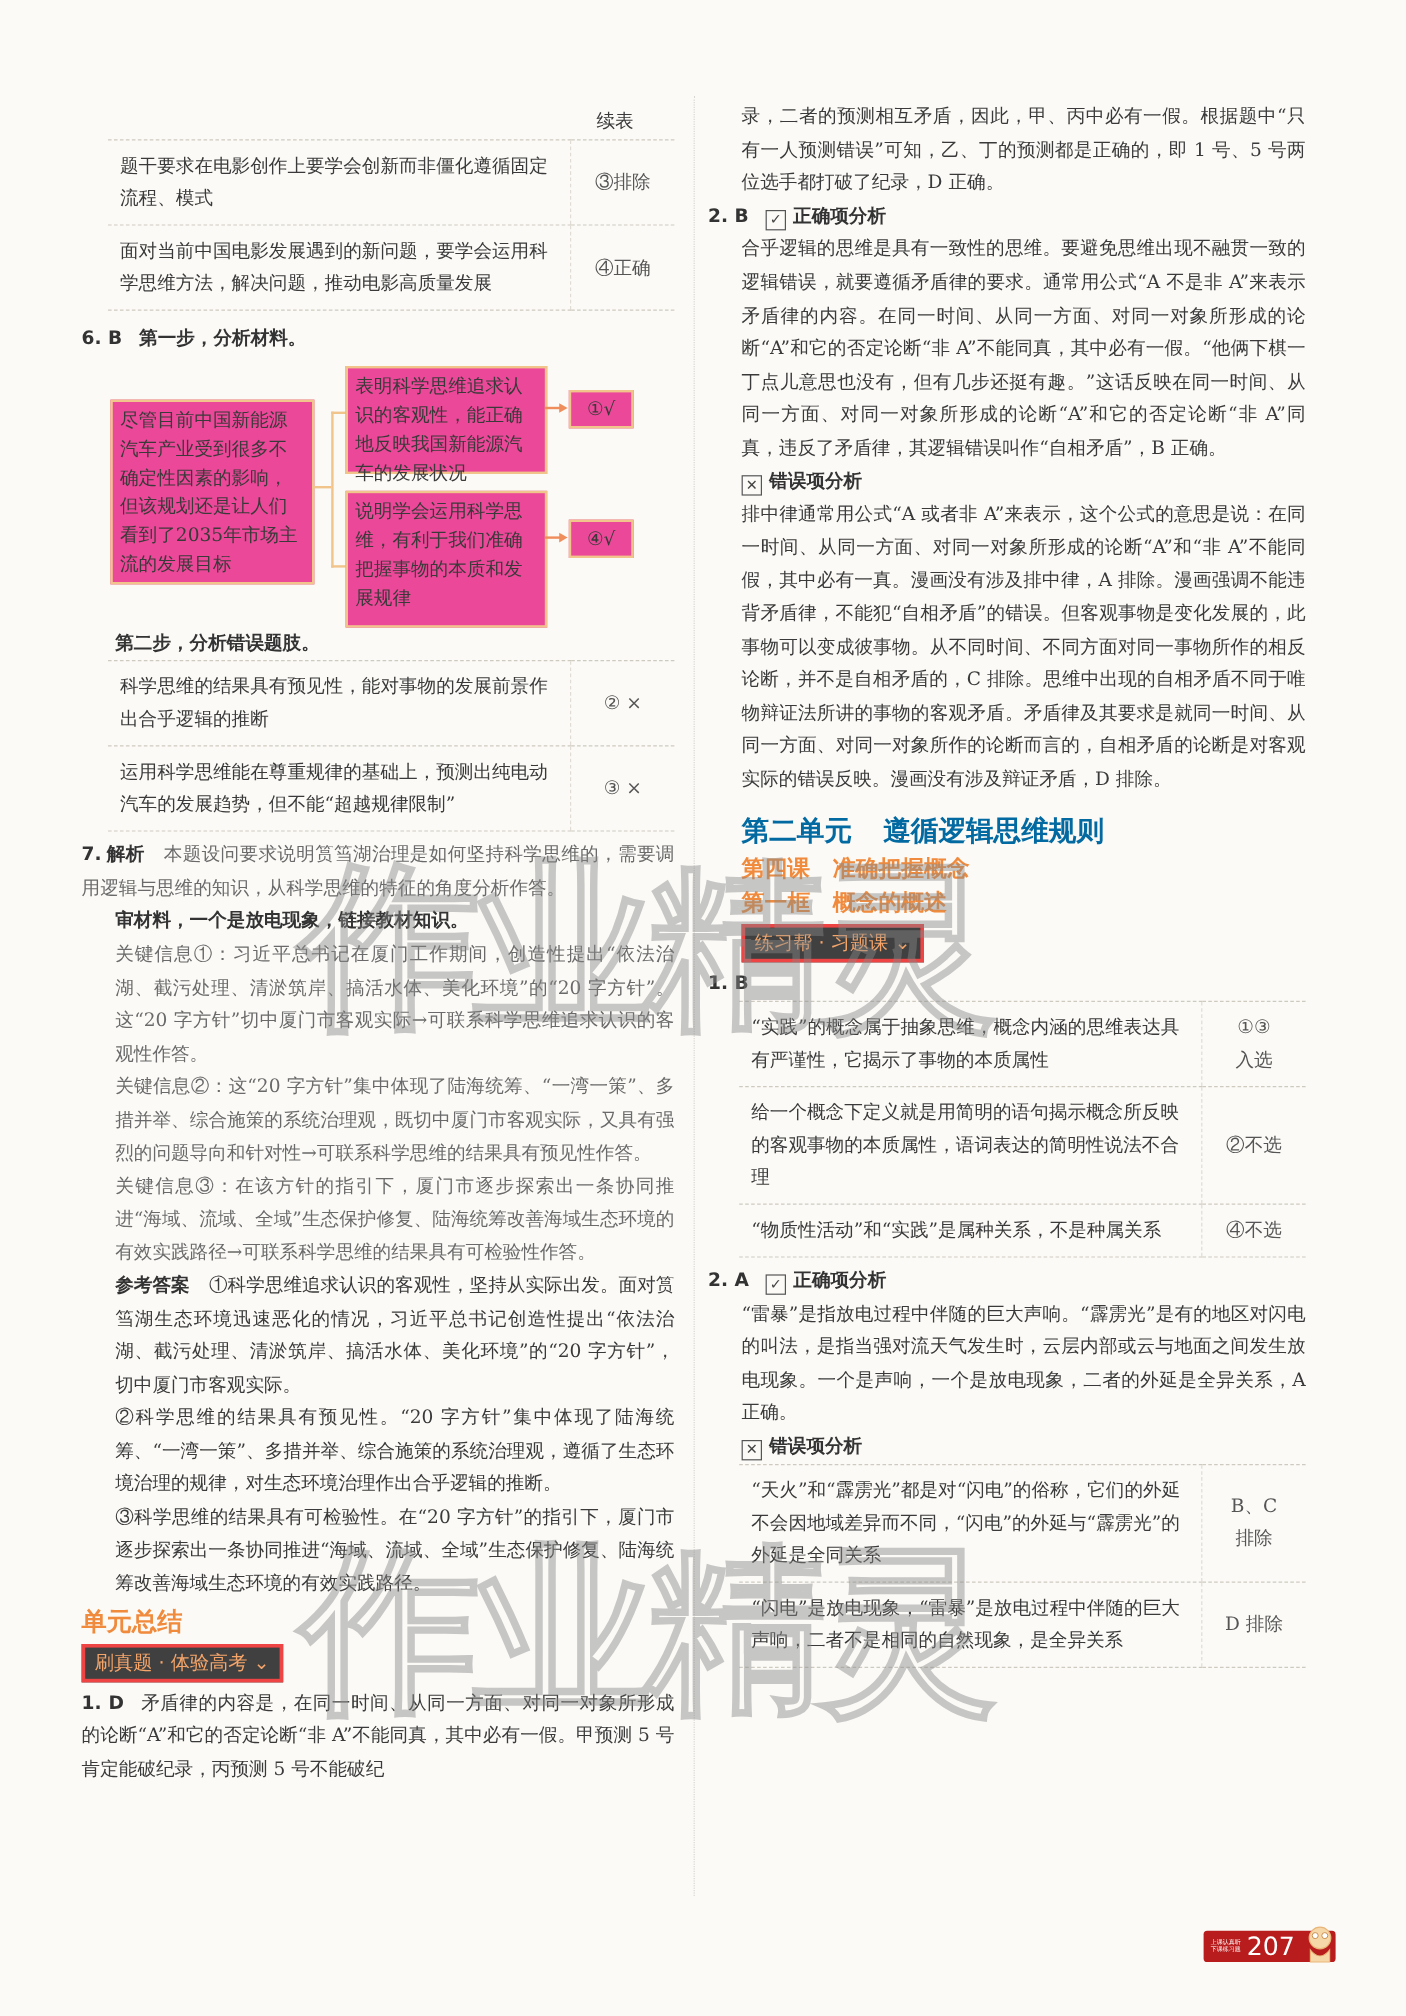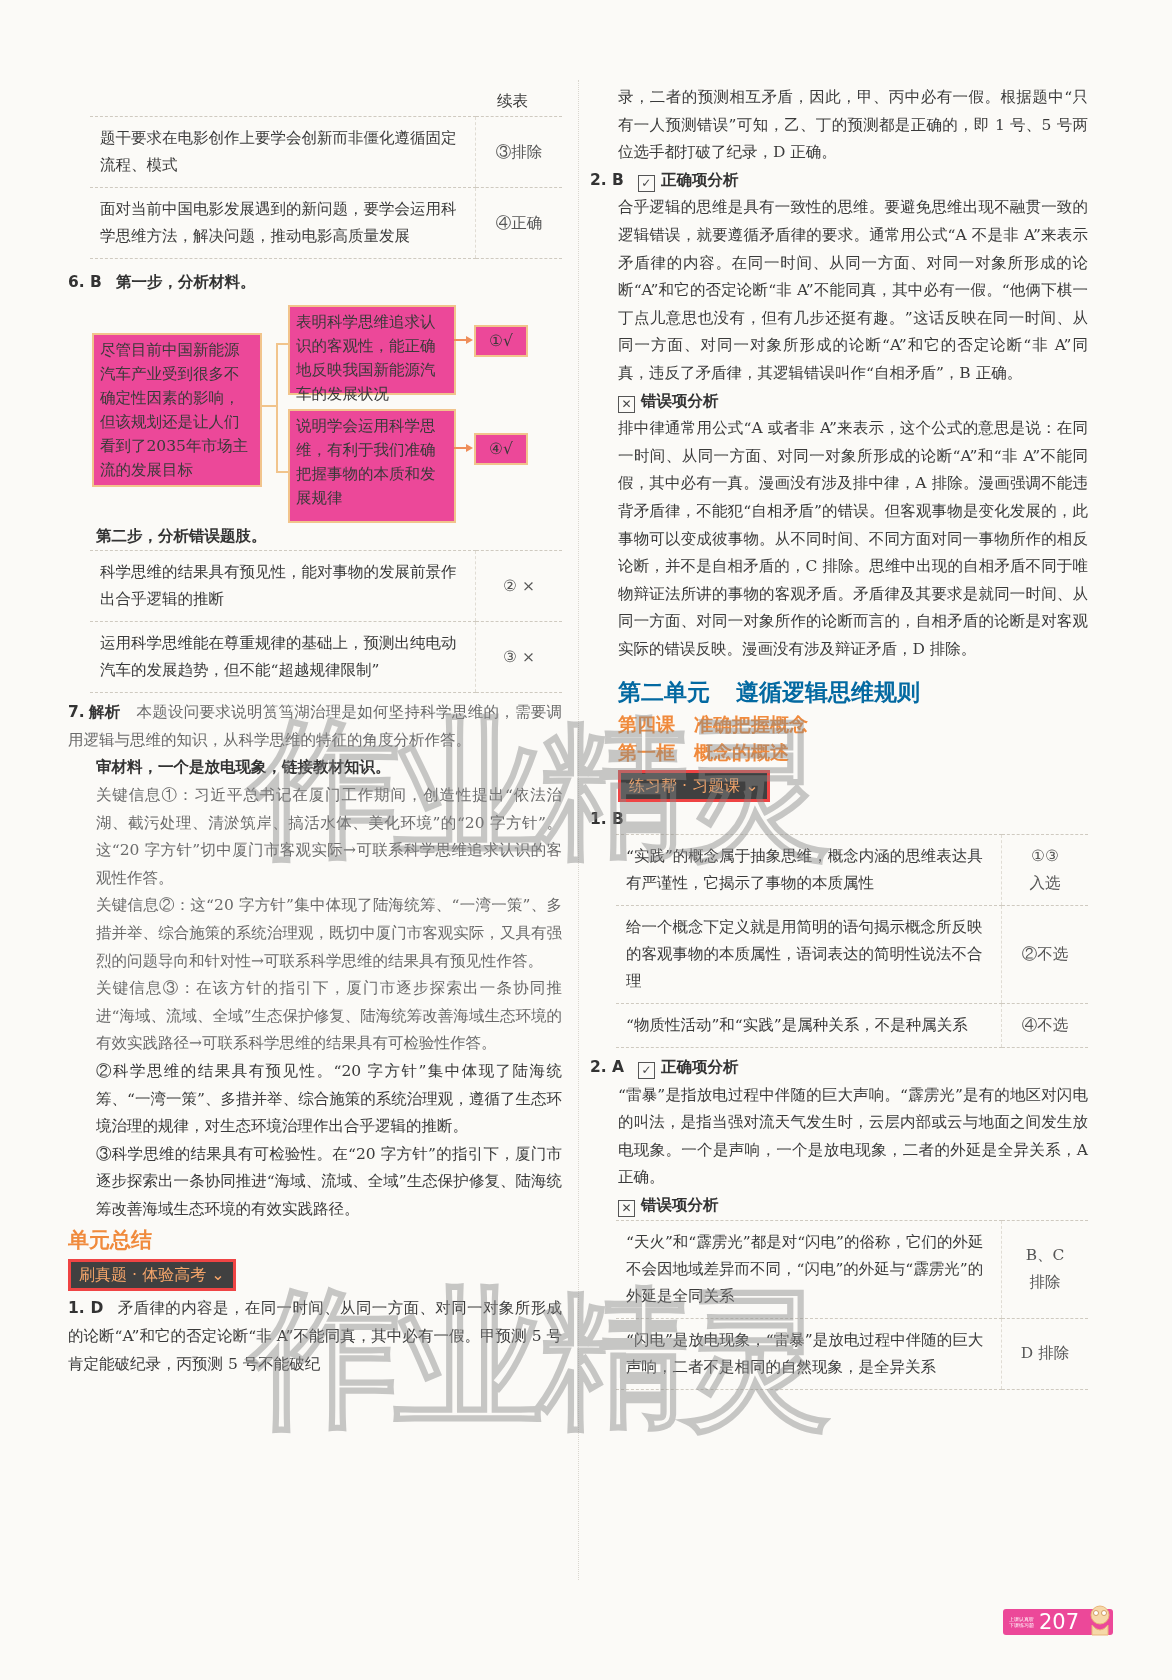--- a/index.html
+++ b/index.html
@@ -23,21 +23,21 @@
   table.ans td.res { border-left:1px dashed #e0dcd4; width:66px; text-align:center; color:#555; }
   .cont { text-align:right; padding-right:34px; height:30px; line-height:30px; margin-top:86px; }
   .flow { position:relative; height:208px; margin:8px 0 0 0; }
   .fbox { position:absolute; border:2px solid #f1c48c; background:#ec4899; padding:3px 6px; line-height:24px; font-size:15.5px; color:#3a3a3a; }
   .fline { position:absolute; background:#f1c48c; }
   .arrow { position:absolute; width:0; height:0; border-top:4px solid transparent; border-bottom:4px solid transparent; border-left:7px solid #ef8e5a; }
   .orange-h { font-family:"DejaVu Sans","Liberation Sans",sans-serif; color:#f08a3c; font-weight:bold; }
   .tag { display:inline-block; border:3px solid #ef4444; background:#404040; color:#f5a56a; padding:0 8px; height:26px; line-height:26px; font-family:"DejaVu Sans","Liberation Sans",sans-serif; font-size:16px; }
   .icon-box { display:inline-block; width:15px; height:15px; border:1.5px solid #555; vertical-align:-2px; margin-right:6px; position:relative; font-size:12px; line-height:14px; text-align:center; font-family:"DejaVu Sans",sans-serif; color:#444; }
   .unit-title { font-family:"DejaVu Sans","Liberation Sans",sans-serif; font-weight:bold; font-size:23px; color:#0369a1; }
-  .pageno { position:absolute; left:1003px; top:1609px; width:110px; height:26px; background:#ec4899; border-radius:3px; display:flex; align-items:center; }
+  .pageno { position:absolute; left:1003px; top:1609px; width:110px; height:26px; background:#b91c1c; border-radius:3px; display:flex; align-items:center; }
   .pageno .mini { font-family:"DejaVu Sans",sans-serif; font-size:5px; color:#fff; line-height:6px; margin-left:6px; width:28px; }
   .pageno .num { font-family:"DejaVu Sans","Liberation Sans",sans-serif; color:#fff; font-size:21px; font-weight:normal; margin-left:2px; }
   .mascot { position:absolute; left:1085px; top:1603px; width:30px; height:34px; }
   .watermark { position:absolute; pointer-events:none; font-family:"DejaVu Sans",sans-serif; font-size:150px; font-weight:bold; color:transparent; -webkit-text-stroke:1.5px #888; opacity:0.45; letter-spacing:-6px; }
 </style>
 </head>
 <body>
 
 <div class="divider"></div>
 
@@ -91,20 +91,21 @@
     </tr>
   </tbody>
     </table>
 
   <div style="margin-top:6px;">
     <p class="p"><span class="qnum" style="margin-right:4px;">7.</span><span class="bold" style="margin-right:16px;">解析</span><span class="lite">本题设问要求说明筼筜湖治理是如何坚持科学思维的，需要调用逻辑与思维的知识，从科学思维的特征的角度分析作答。</span></p>
     <p class="p indent"><span class="bold">审材料，一个是放电现象，链接教材知识。</span></p>
     <p class="p indent lite">关键信息①：习近平总书记在厦门工作期间，创造性提出“依法治湖、截污处理、清淤筑岸、搞活水体、美化环境”的“20 字方针”。这“20 字方针”切中厦门市客观实际→可联系科学思维追求认识的客观性作答。</p>
     <p class="p indent lite">关键信息②：这“20 字方针”集中体现了陆海统筹、“一湾一策”、多措并举、综合施策的系统治理观，既切中厦门市客观实际，又具有强烈的问题导向和针对性→可联系科学思维的结果具有预见性作答。</p>
     <p class="p indent lite">关键信息③：在该方针的指引下，厦门市逐步探索出一条协同推进“海域、流域、全域”生态保护修复、陆海统筹改善海域生态环境的有效实践路径→可联系科学思维的结果具有可检验性作答。</p>
+    <p class="p indent"><span class="bold" style="margin-right:16px;">参考答案</span><span>①科学思维追求认识的客观性，坚持从实际出发。面对筼筜湖生态环境迅速恶化的情况，习近平总书记创造性提出“依法治湖、截污处理、清淤筑岸、搞活水体、美化环境”的“20 字方针”，切中厦门市客观实际。</span></p>
     <p class="p indent">②科学思维的结果具有预见性。“20 字方针”集中体现了陆海统筹、“一湾一策”、多措并举、综合施策的系统治理观，遵循了生态环境治理的规律，对生态环境治理作出合乎逻辑的推断。</p>
     <p class="p indent">③科学思维的结果具有可检验性。在“20 字方针”的指引下，厦门市逐步探索出一条协同推进“海域、流域、全域”生态保护修复、陆海统筹改善海域生态环境的有效实践路径。</p>
   </div>
 
   <div style="margin-top:2px; font-size:21px; line-height:30px;" class="orange-h">单元总结</div>
   <div style="margin-top:4px;"><span class="tag">刷真题 · 体验高考 ⌄</span></div>
   <p class="p" style="margin-top:4px;"><span class="qnum">1. D</span><span>矛盾律的内容是，在同一时间、从同一方面、对同一对象所形成的论断“A”和它的否定论断“非 A”不能同真，其中必有一假。甲预测 5 号肯定能破纪录，丙预测 5 号不能破纪</span></p>
 </div>
 
 <div class="col right" style="top:84px;">

